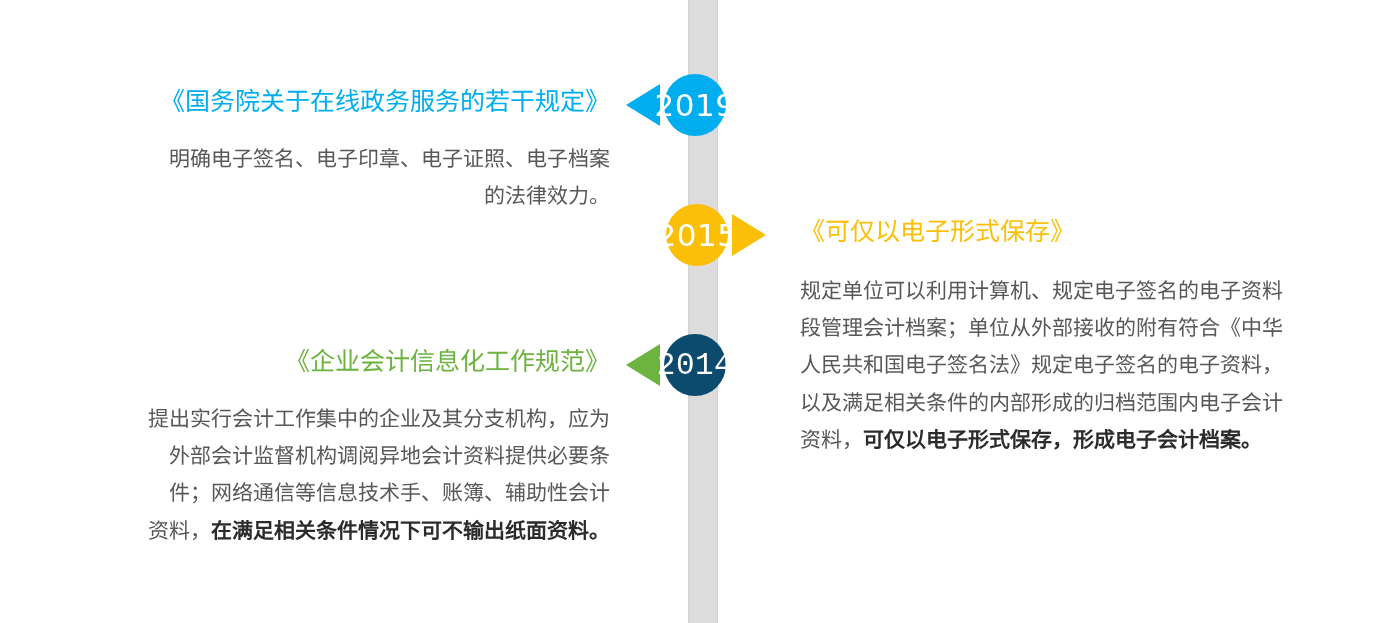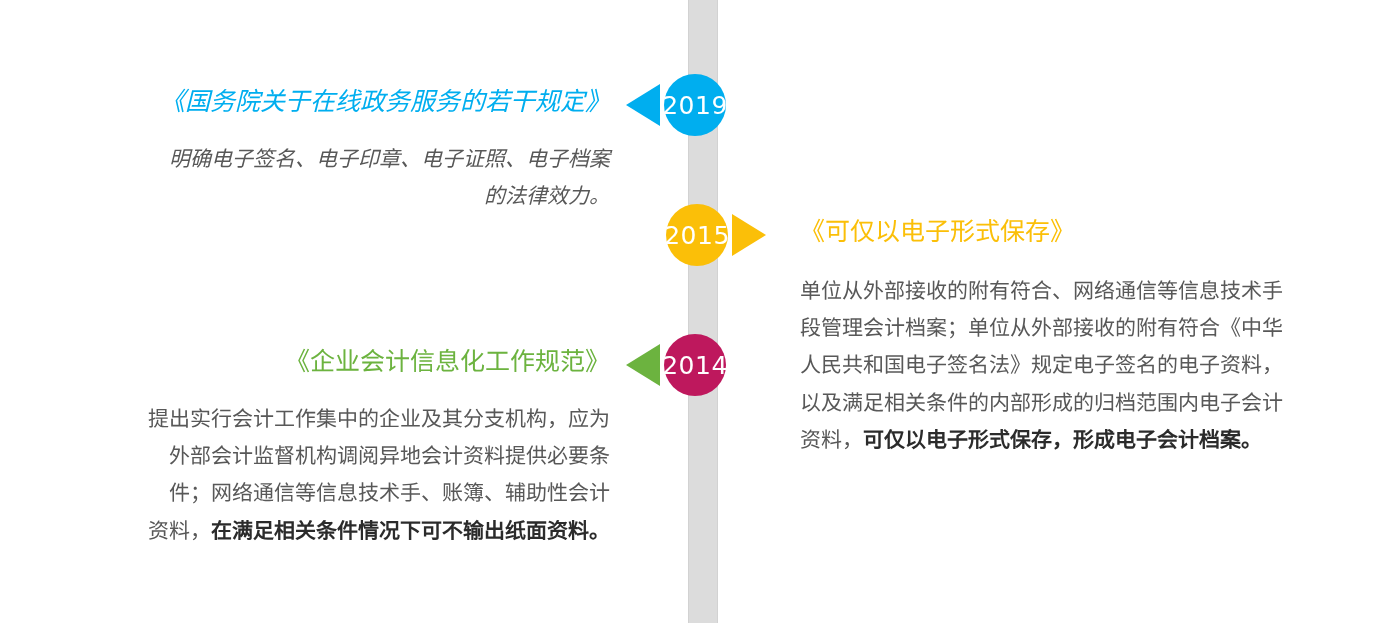--- a/index.html
+++ b/index.html
@@ -40,21 +40,21 @@
     align-items: center;
   }
   .node-circle {
     width: 62px;
     height: 62px;
     border-radius: 50%;
     display: flex;
     align-items: center;
     justify-content: center;
     color: #ffffff;
-    font-size: 25px;
+    font-size: 31px;
     letter-spacing: 0.5px;
     line-height: 1;
     font-weight: 400;
   }
   .arrow {
     width: 0;
     height: 0;
     border-top: 21px solid transparent;
     border-bottom: 21px solid transparent;
   }
@@ -94,21 +94,21 @@
     color: #2b2b2b;
     font-weight: bold;
   }
 
   
   #node-2019 { left: 626px; top: 74px; }
   #node-2015 { left: 666px; top: 204px; }
   #node-2014 { left: 626px; top: 334px; }
 
   
-  #block-2019 { left: 60px; top: 86px; width: 550px; font-style: italic; }
+  #block-2019 { left: 60px; top: 86px; width: 550px; }
   #block-2019 .block-body { margin-top: 22px; }
   #block-2015 { left: 800px; top: 216px; width: 540px; }
   #block-2015 .block-body { margin-top: 24px; }
   #block-2014 { left: 60px; top: 346px; width: 550px; }
   #block-2014 .block-body { margin-top: 22px; }
 </style>
 </head>
 <body>
 
 <div class="canvas">
@@ -129,31 +129,31 @@
   </div>
 
   <div class="node" id="node-2015">
     <span class="node-circle" style="background: rgb(251, 191, 8);">2015</span>
     <span class="arrow arrow-right" style="color: rgb(251, 191, 8);"></span>
   </div>
 
   <div class="block block-right" id="block-2015">
     <div class="block-title" style="color: rgb(251, 191, 8);">《可仅以电子形式保存》</div>
     <p class="block-body" style="color: rgb(88, 88, 88);">
-      <span>单位从外部接收的附有符合、网络通信等信息技术手</span><br>
+      <span>规定单位可以利用计算机、规定电子签名的电子资料</span><br>
       <span>段管理会计档案；单位从外部接收的附有符合《中华</span><br>
       <span>人民共和国电子签名法》规定电子签名的电子资料，</span><br>
       <span>以及满足相关条件的内部形成的归档范围内电子会计</span><br>
       <span>资料，</span><span class="emph" style="color: rgb(43, 43, 43);">可仅以电子形式保存，形成电子会计档案。</span>
     </p>
   </div>
 
   <div class="node" id="node-2014">
     <span class="arrow arrow-left" style="color: rgb(108, 179, 63);"></span>
-    <span class="node-circle" style="background: #be185d;">2014</span>
+    <span class="node-circle" style="background: #0c4a6e; font-family: Liberation Mono, monospace;">2014</span>
   </div>
 
   <div class="block block-left" id="block-2014">
     <div class="block-title" style="color: rgb(108, 179, 63);">《企业会计信息化工作规范》</div>
     <p class="block-body" style="color: rgb(88, 88, 88);">
       <span>提出实行会计工作集中的企业及其分支机构，应为</span><br>
       <span>外部会计监督机构调阅异地会计资料提供必要条</span><br>
       <span>件；网络通信等信息技术手、账簿、辅助性会计</span><br>
       <span>资料，</span><span class="emph" style="color: rgb(43, 43, 43); text-align: center;">在满足相关条件情况下可不输出纸面资料。</span>
     </p>

